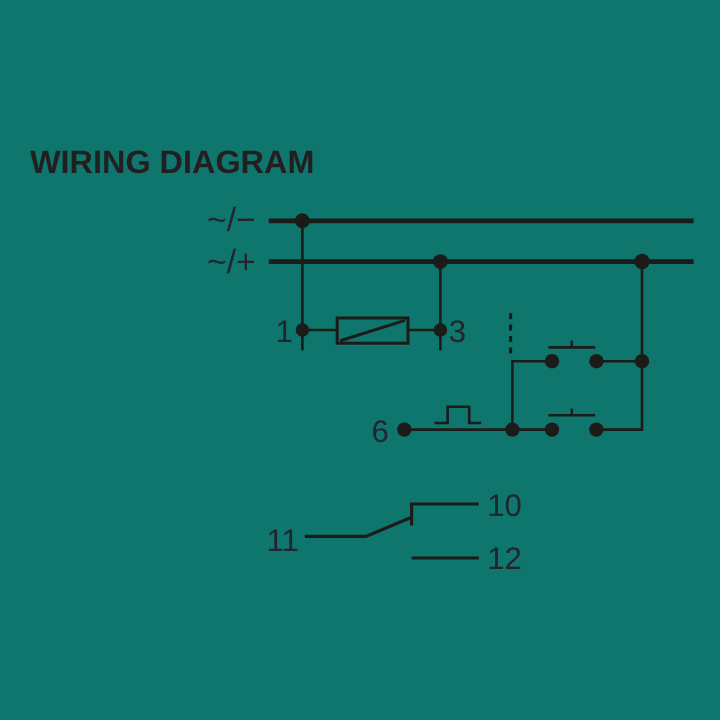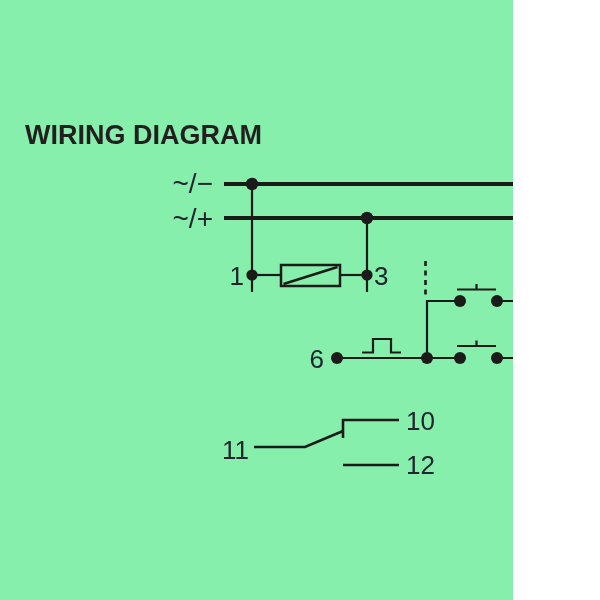--- a/index.html
+++ b/index.html
@@ -2,23 +2,23 @@
 <html><head>
 <meta charset="utf-8">
 <style>
   html, body {
     margin: 0;
     padding: 0;
     background: #ffffff;
   }
   .page {
     position: relative;
-    width: 513px;
+    width: 600px;
     height: 600px;
-    background: #86efac;
+    background: #0f766e;
     overflow: hidden;
     font-family: "Liberation Sans", sans-serif;
   }
   svg text {
     font-family: "Liberation Sans", sans-serif;
   }
   .wire      { stroke: #1b1b19; stroke-width: 2.2; fill: none; stroke-linecap: butt; }
   .wire-bold { stroke: #1b1b19; stroke-width: 4;   fill: none; stroke-linecap: butt; }
   .wire-med  { stroke: #1b1b19; stroke-width: 2.6; fill: none; stroke-linecap: butt; stroke-linejoin: miter; }
   .dash      { stroke: #1b1b19; stroke-width: 2.6; fill: none; stroke-dasharray: 5 4.5; }

